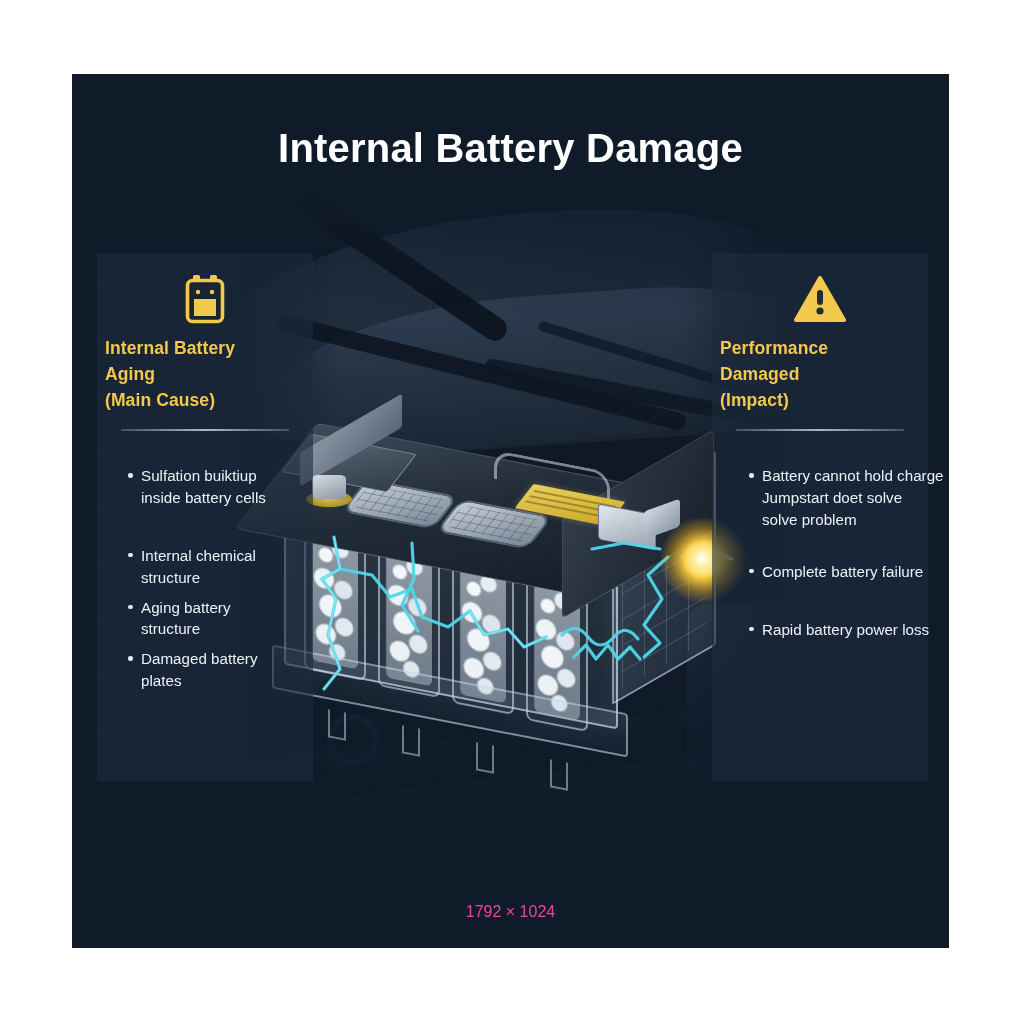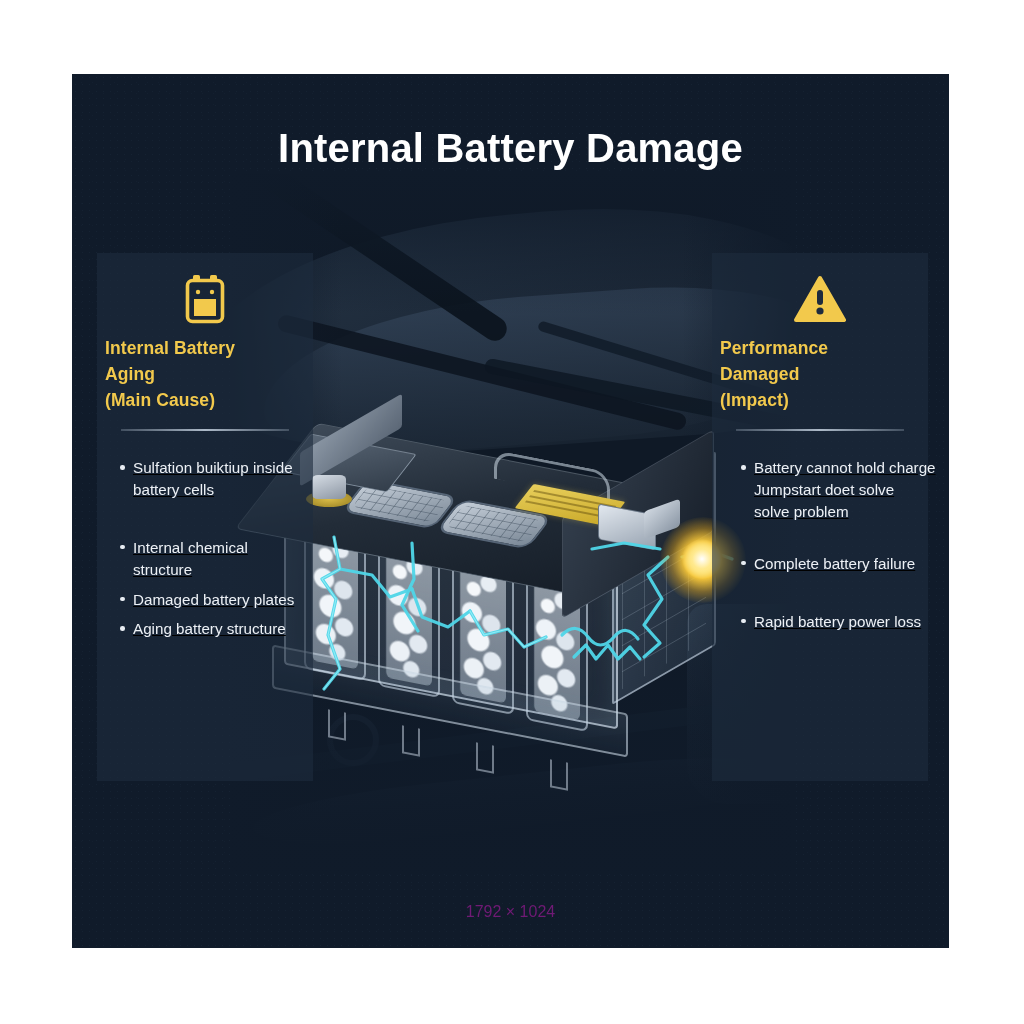--- a/index.html
+++ b/index.html
@@ -258,21 +258,21 @@
     color:#f2c94c;
     font-size:17.5px;font-weight:bold;line-height:1.49;
     letter-spacing:.1px;
   }
   .panel-divider{
     position:absolute;top:176px;left:24px;right:24px;height:2px;
     background:linear-gradient(90deg,rgba(190,205,220,.25),rgba(205,218,232,.82),rgba(190,205,220,.25));
   }
   .bullets{
     position:absolute;top:200px;left:0;right:0;
-    list-style:none;margin:4px;padding:0;text-decoration:underline;
+    list-style:none;margin:12px;padding:0;
   }
   .bullets li{
     position:relative;
     color:#edf1f6;
     font-size:15.2px;line-height:1.44;
     padding-left:20px;
     margin-bottom:36px;
   }
   .bullets li::before{
     content:"";position:absolute;left:7px;top:8px;
@@ -283,21 +283,21 @@
   .panel.right .bullets li{white-space:nowrap;}
 
   
   .title{
     position:absolute;left:72px;top:126px;width:877px;
     text-align:center;color:#ffffff;
     font-size:40px;font-weight:bold;letter-spacing:.2px;
   }
   .caption{
     position:absolute;left:72px;top:903px;width:877px;
-    text-align:center;color:#701a75;font-size:16px;
+    text-align:center;color:#ec4899;font-size:16px;
   }
 </style>
 </head>
 <body>
 
 <div id="stage">
 
   <div class="canvas">
     <div class="canvas-noise"></div>
 
@@ -413,22 +413,22 @@
     </div>
     <div class="panel-title">
       <span>Internal Battery</span><br>
       <span>Aging</span><br>
       <span>(Main Cause)</span>
     </div>
     <div class="panel-divider"></div>
     <ul class="bullets">
       <li>Sulfation buiktiup inside battery cells</li>
       <li style="margin-bottom:8px">Internal chemical structure</li>
+      <li style="margin-bottom:8px">Aging battery structure</li>
       <li style="margin-bottom:8px">Damaged battery plates</li>
-      <li style="margin-bottom:8px">Aging battery structure</li>
     </ul>
   </div>
 
   <div class="panel right">
     <div class="panel-icon">
       <svg width="52" height="48" viewBox="0 0 52 48" aria-hidden="true">
         <path d="M26 3 L50 45 L2 45 Z" fill="#f2c94c" stroke="#f2c94c" stroke-width="4" stroke-linejoin="round"></path>
         <rect x="23" y="15" width="6" height="15" rx="3" fill="#1d2b3e"></rect>
         <circle cx="26" cy="36" r="3.6" fill="#1d2b3e"></circle>
       </svg>

